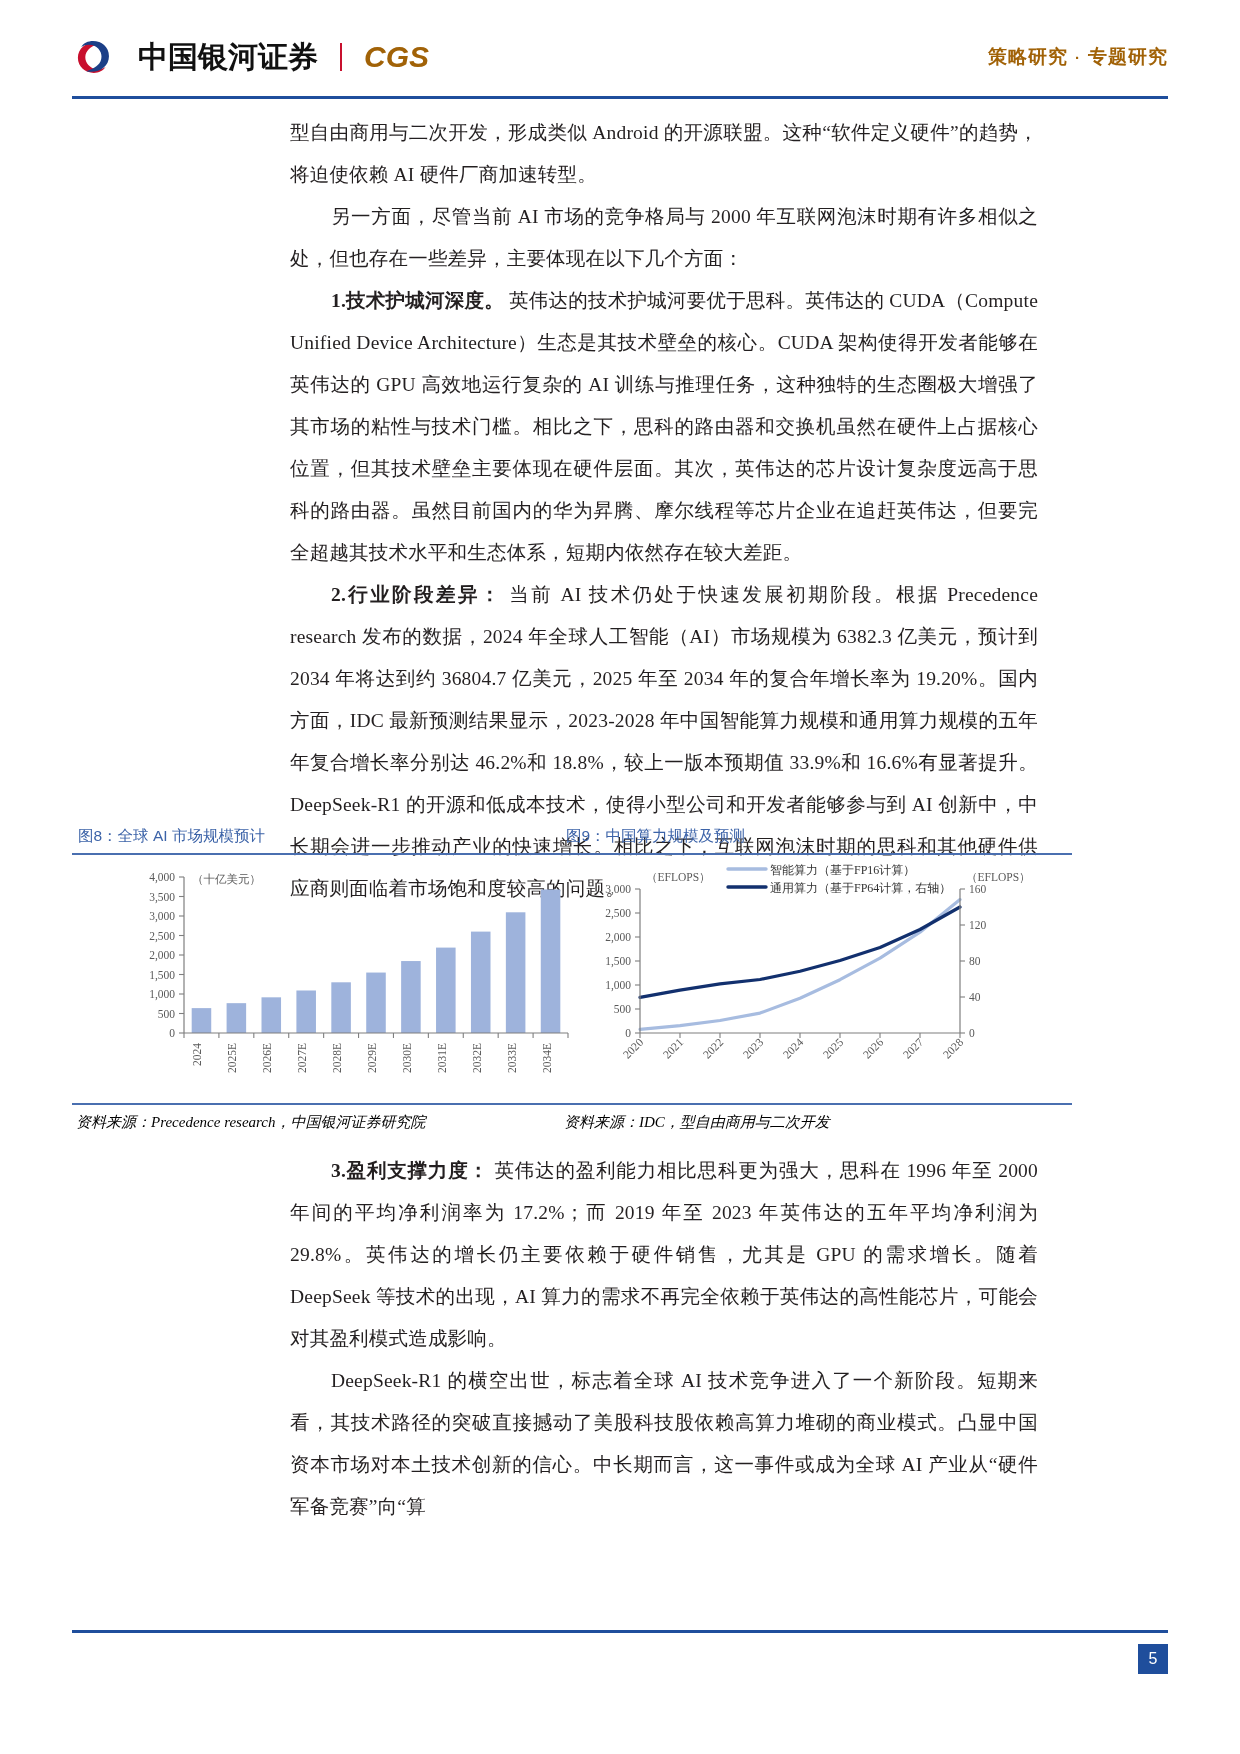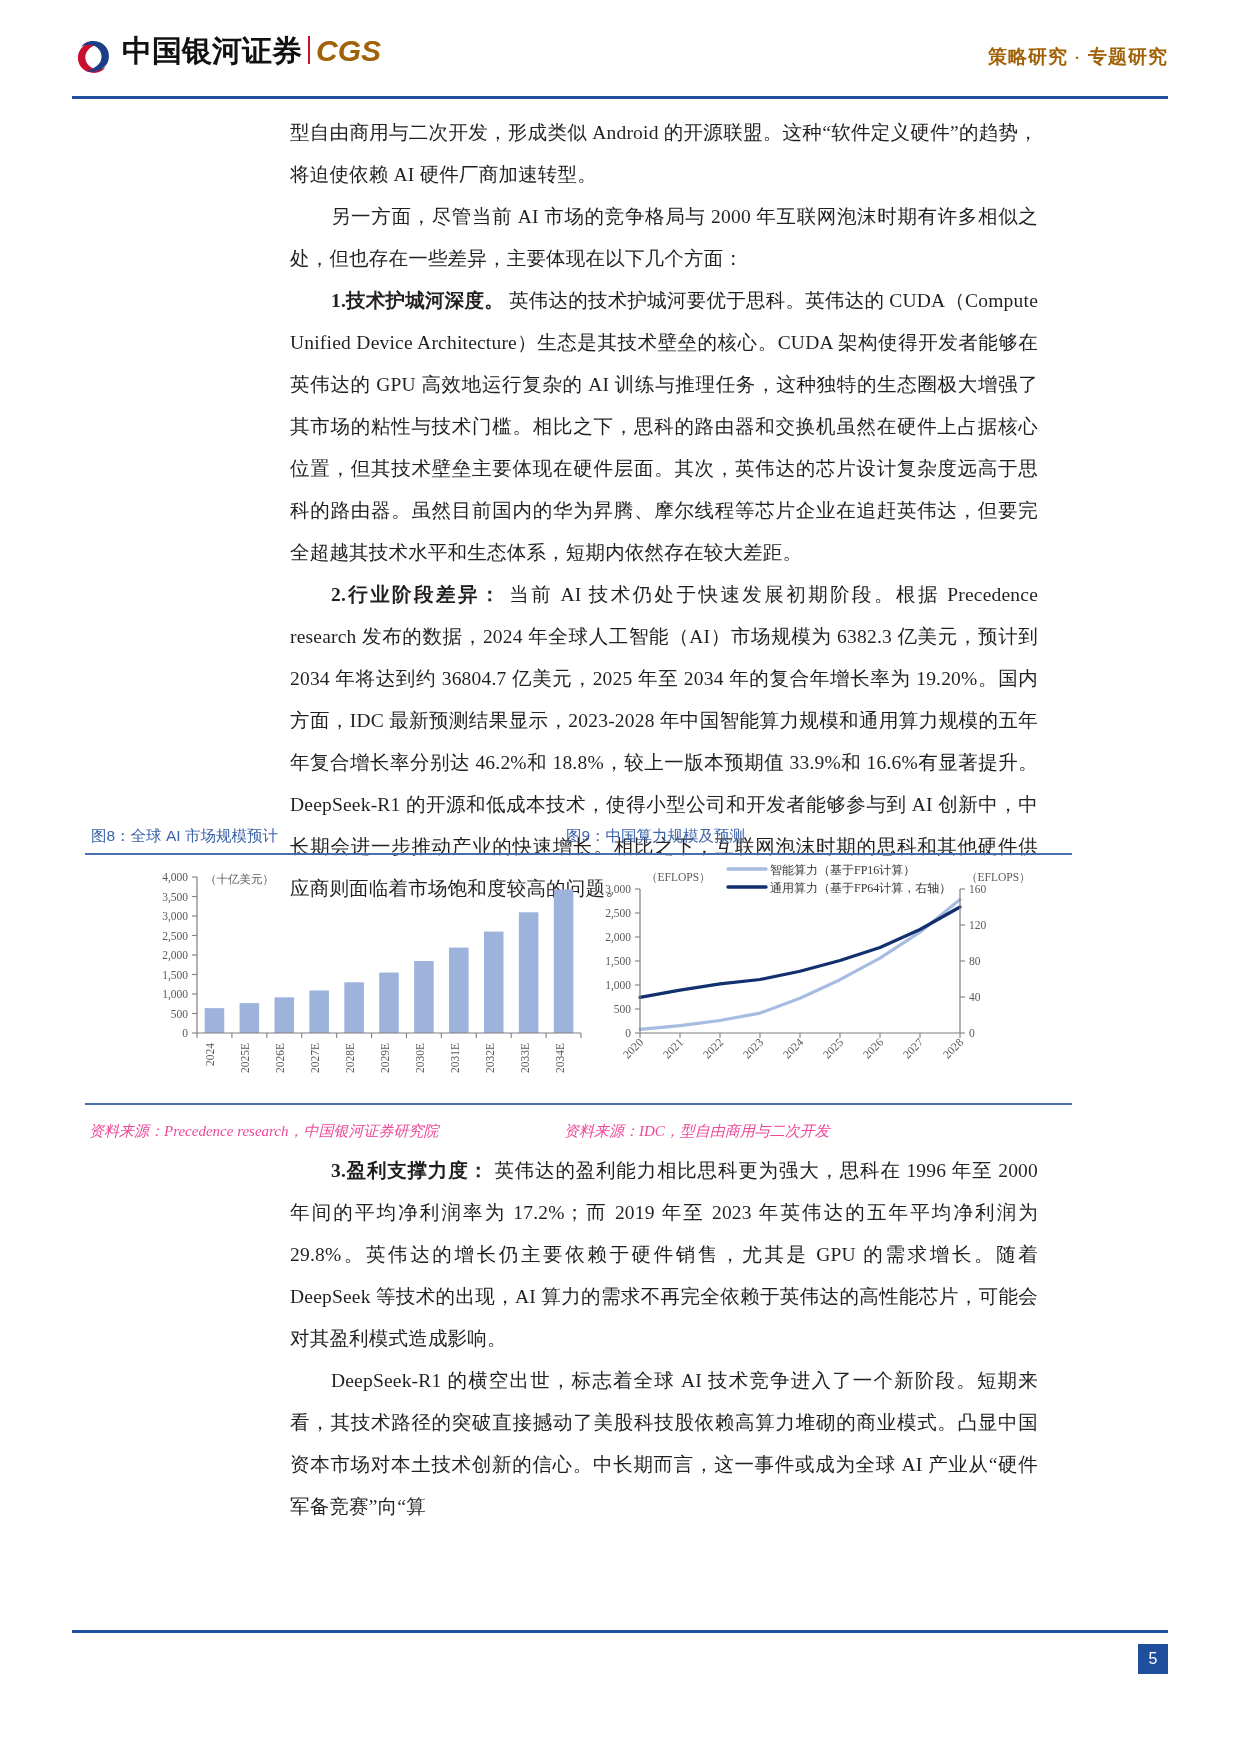--- a/index.html
+++ b/index.html
@@ -5,21 +5,21 @@
   html,body{margin:0;padding:0;}
   body{
     width:1240px;height:1754px;background:#ffffff;
     font-family:"Liberation Serif","DejaVu Serif",serif;
     color:#1a1a1a;position:relative;overflow:hidden;
   }
   .page{position:relative;width:1240px;height:1754px;}
 
   
   .header{position:absolute;left:0;top:0;width:1240px;height:100px;}
-  .logo-wrap{position:absolute;left:72px;top:36px;display:flex;align-items:flex-start;gap:0px;}
+  .logo-wrap{position:absolute;left:72px;top:36px;display:flex;align-items:center;gap:16px;}
   .logo-mark{width:42px;height:42px;flex:0 0 42px;}
   .logo-cn{font-family:"Liberation Sans","DejaVu Sans",sans-serif;
     font-weight:bold;font-size:30px;letter-spacing:0px;color:#111;margin-left:8px;line-height:1;}
   .logo-sep{display:inline-block;width:2px;height:28px;background:#c8102e;margin:0 6px;vertical-align:-4px;}
   .logo-en{font-family:"Liberation Sans","DejaVu Sans",sans-serif;
     font-weight:bold;font-size:30px;color:#a16207;line-height:1;font-style:italic;}
   .header-right{position:absolute;right:72px;top:44px;
     font-family:Liberation Sans, sans-serif;
     font-weight:bold;font-size:19px;color:#a16207;letter-spacing:1px;}
   .header-right .dot{margin:0 7px;font-size:15px;}
@@ -31,28 +31,28 @@
     margin:0 0 0 0;font-size:19.5px;line-height:42px;
     text-align:justify;text-justify:inter-ideograph;
     letter-spacing:0.2px;color:#231f20;
   }
   p.indent{text-indent:2.1em;}
   .b{font-weight:bold;}
 
   
   .figs{position:absolute;left:72px;top:822px;width:1096px;height:310px;}
   .fig{position:absolute;top:0;width:512px;}
-  .fig-left{left:13px;}
+  .fig-left{left:0;}
   .fig-right{left:488px;}
   .fig-cap{font-family:"Liberation Sans","DejaVu Sans",sans-serif;
     font-size:15.5px;color:#3c63a8;padding:4px 0 6px 6px;white-space:nowrap;}
   .fig-rule{height:2px;background:#4a6fb0;width:100%;}
   .fig-box{height:248px;position:relative;}
   .fig-rule-bottom{height:2px;background:#4a6fb0;width:100%;}
-  .fig-src{font-size:15px;font-style:italic;color:#ec4899;padding:17px 0 0 4px;white-space:nowrap;}
+  .fig-src{font-size:15px;font-style:italic;color:#000000;padding:8px 0 0 4px;white-space:nowrap;}
 
   
   .chart{position:absolute;left:0;top:0;width:512px;height:248px;}
   .axis-unit{font-size:11.5px;fill:#595959;}
 
   
   .footer-rule{position:absolute;left:72px;top:1630px;width:1096px;height:3px;background:#1f4e9c;}
   .footer-txt{position:absolute;left:72px;top:1642px;width:900px;
     font-size:17px;color:#231f20;line-height:34px;}
   .pagenum{position:absolute;right:72px;top:1644px;width:30px;height:30px;

